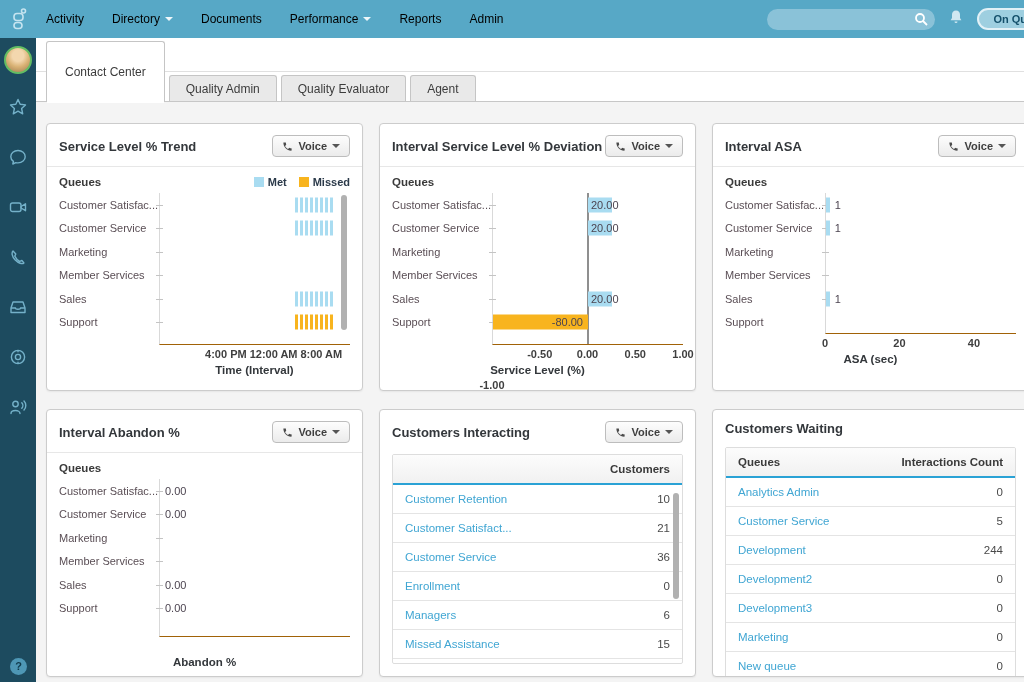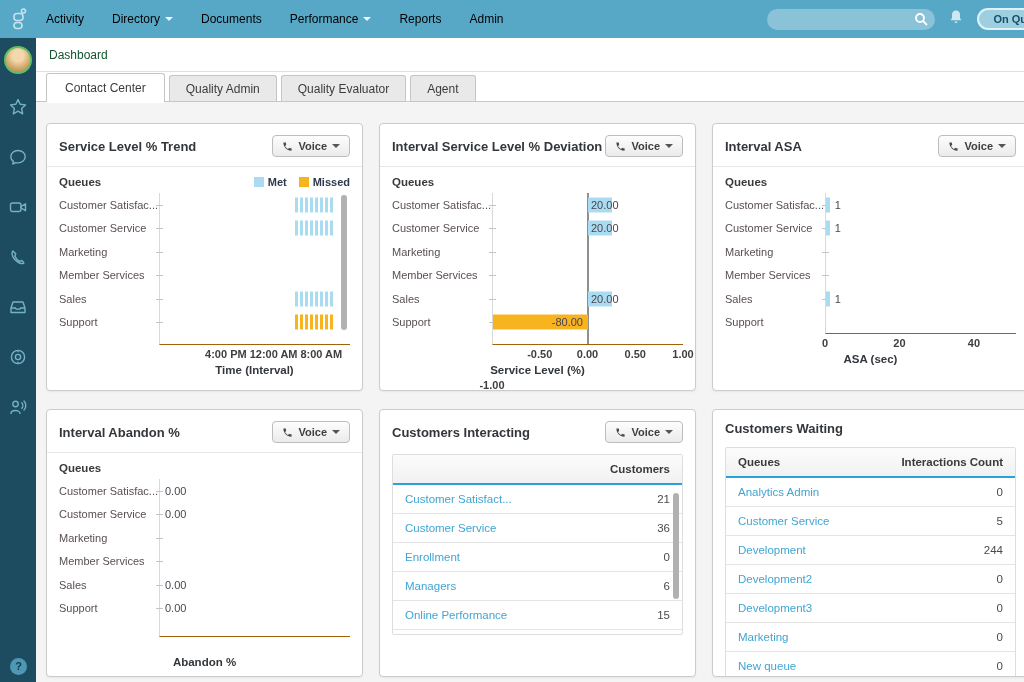--- a/index.html
+++ b/index.html
@@ -30,21 +30,21 @@
   .help-btn{position:absolute;bottom:7px;left:10px;width:17px;height:17px;border-radius:50%;
     background:#4e97b5;color:#10394a;font-size:11px;font-weight:bold;text-align:center;line-height:17px;cursor:pointer}
   
   .main{position:absolute;left:36px;top:38px;width:988px;height:644px;background:#f4f4f4}
   .breadcrumb-bar{height:33px;background:#fff;border-bottom:1px solid #e0e0e0;
     display:flex;align-items:center;padding-left:13px;font-size:12px;color:#14532d}
   .tabs-row{height:30px;background:#fff;padding-left:10px;display:flex;align-items:flex-end;position:relative}
   .tabs-row::after{content:'';position:absolute;left:0;right:0;bottom:0;height:1px;background:#c7c7c7}
   .tab{font-size:12px;color:#3c3c3c;padding:6px 16px;background:#e9e9e9;border:1px solid #c5c5c5;border-bottom:none;
     border-radius:3px 3px 0 0;margin-right:4px;position:relative;cursor:pointer;white-space:nowrap}
-  .tab.active{background:#fff;z-index:3;padding:7px 18px}
+  .tab.active{background:#fff;z-index:3;padding:23px 18px}
   .tab.active::after{content:'';position:absolute;left:0;right:0;bottom:-1px;height:1px;background:#fff}
   .content{position:absolute;top:64px;left:0;width:988px;height:580px}
   
   .panel{position:absolute;width:317px;height:268px;background:#fff;border:1px solid #cccccc;border-radius:4px;
     box-shadow:0 1px 2px rgba(0,0,0,.06);box-sizing:border-box;overflow:hidden}
   #p0{left:10px;top:21px} #p1{left:343px;top:21px} #p2{left:676px;top:21px}
   #p3{left:10px;top:307px} #p4{left:343px;top:307px} #p5{left:676px;top:307px}
   .panel-head{display:flex;justify-content:space-between;align-items:center;padding:11px 12px 9px}
   .panel-head.with-divider{border-bottom:1px solid #e7e7e7}
   .panel-title{font-size:13px;font-weight:bold;color:#33373b;margin:0}
@@ -450,37 +450,41 @@
         </button>
       </div>
       <div>
           <div class="tablewrap">
             <div class="thead">
               <span></span>
               <span>Customers</span>
             </div>
             <div class="tbody">
               <div class="trow">
+                <span class="qlink">Customer Retention</span>
+                <span class="tval">10</span>
+              </div>
+              <div class="trow">
                 <span class="qlink">Customer Satisfact...</span>
                 <span class="tval">21</span>
               </div>
               <div class="trow">
                 <span class="qlink">Customer Service</span>
                 <span class="tval">36</span>
               </div>
               <div class="trow">
                 <span class="qlink">Enrollment</span>
                 <span class="tval">0</span>
               </div>
               <div class="trow">
                 <span class="qlink">Managers</span>
                 <span class="tval">6</span>
               </div>
               <div class="trow">
-                <span class="qlink">Online Performance</span>
+                <span class="qlink">Missed Assistance</span>
                 <span class="tval">15</span>
               </div>
               <div class="trow clip"></div>
             </div>
             <div class="scrollv" style="top: 38px; height: 106px;"></div>
           </div>
         </div>
     </section>
 
     <section class="panel" id="p5">

